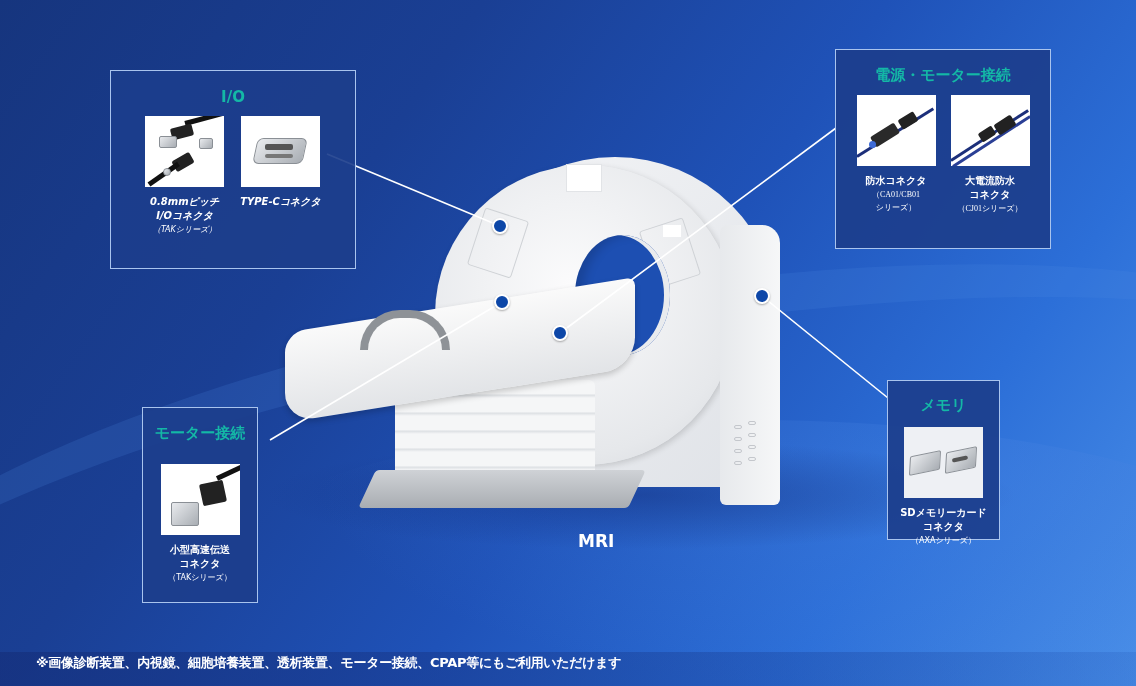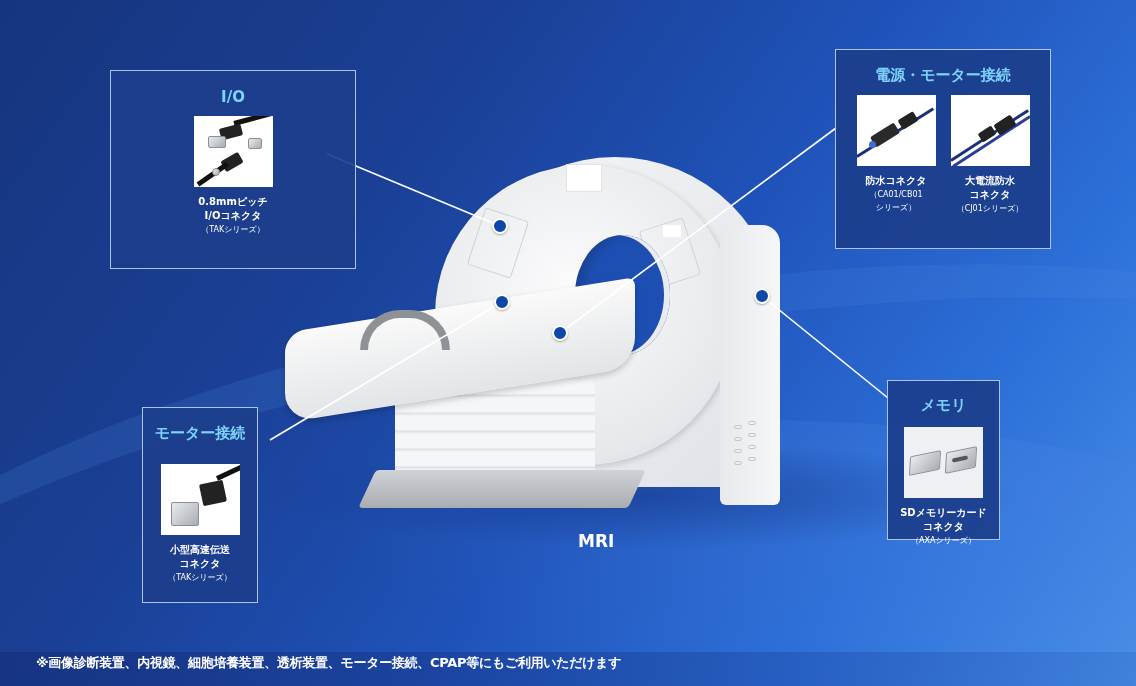--- a/index.html
+++ b/index.html
@@ -100,21 +100,21 @@
   }
 
   
   .box {
     position: absolute;
     background: rgba(28, 62, 140, 0.92);
     border: 1px solid #a9c4ee;
     text-align: center;
   }
   .box-title {
-    font-weight: bold; font-size: 15px; line-height: 18px; color: #7dd3fc;
+    font-weight: bold; font-size: 15px; line-height: 18px; color: #14b8a6;
   }
   .products { display: flex; justify-content: center; gap: 15px; }
   .product { display: flex; flex-direction: column; align-items: center; }
   .thumb {
     width: 79px; height: 71px; background: #fff;
     display: flex; align-items: center; justify-content: center;
     position: relative; overflow: hidden;
   }
   .pname { font-size: 10px; font-weight: bold; line-height: 14px; margin-top: 8px; white-space: pre-line; }
   .pseries { font-size: 8px; line-height: 13px; white-space: pre-line; }
@@ -170,41 +170,50 @@
   <line x1="762" y1="296" x2="888" y2="398" stroke="#fff" stroke-width="1.6"></line>
 </svg>
 
 <div class="hotspot" style="left:492px;top:218px;"></div>
 <div class="hotspot" style="left:494px;top:294px;"></div>
 <div class="hotspot" style="left:552px;top:325px;"></div>
 <div class="hotspot" style="left:754px;top:288px;"></div>
 
 <div class="box" style="left:110px;top:70px;width:246px;height:199px;">
   <div class="box-title" style="margin-top:17px;">I/O</div>
-  <div class="products" style="margin-top:10px;gap:16px;">
+  <div class="products" style="margin-top:10px;gap:16px;font-style:italic;">
     <div class="product">
       <div class="thumb">
         <div class="ic-cable" style="left:40px;top:5px;width:40px;background:#111;transform:rotate(-15deg);height:5px;"></div>
         <div class="ic-black" style="left:26px;top:10px;width:22px;height:12px;transform:rotate(-15deg);"></div>
         <div class="ic-metal" style="left:14px;top:20px;width:18px;height:12px;"></div>
         <div class="ic-metal" style="left:54px;top:22px;width:14px;height:11px;"></div>
         <div class="ic-black" style="left:28px;top:40px;width:20px;height:12px;transform:rotate(-30deg);"></div>
         <div class="ic-cable" style="left:4px;top:66px;width:36px;background:#111;transform:rotate(-35deg);height:5px;"></div>
         <div class="ic-metal" style="left:18px;top:52px;width:8px;height:8px;border-radius:50%;"></div>
       </div>
       <div class="pname">0.8mmピッチ
 I/Oコネクタ</div>
       <div class="pseries">（TAKシリーズ）</div>
     </div>
+    <div class="product">
+      <div class="thumb">
+        <div class="ic-metal" style="left:14px;top:22px;width:50px;height:26px;border-radius:6px;transform:skewX(-12deg);"></div>
+        <div class="ic-black" style="left:24px;top:28px;width:28px;height:6px;background:#555;"></div>
+        <div class="ic-black" style="left:24px;top:38px;width:28px;height:4px;background:#777;"></div>
+      </div>
+      <div class="pname">TYPE-Cコネクタ</div>
+      <div class="pseries"></div>
+    </div>
   </div>
 </div>
 
 <div class="box" style="left:835px;top:49px;width:216px;height:200px;">
   <div class="box-title" style="margin-top:16px;">電源・モーター接続</div>
-  <div class="products" style="margin-top:11px;">
+  <div class="products" style="margin-top:11px;font-family:Liberation Serif, serif;">
     <div class="product">
       <div class="thumb">
         <div class="ic-cable" style="left:0px;top:60px;width:90px;transform:rotate(-32deg);"></div>
         <div class="ic-black" style="left:14px;top:34px;width:28px;height:12px;transform:rotate(-32deg);background:#2a2a2a;"></div>
         <div class="ic-black" style="left:42px;top:20px;width:18px;height:11px;transform:rotate(-32deg);"></div>
         <div class="ic-black" style="left:12px;top:46px;width:7px;height:7px;background:#3d6ad6;border-radius:50%;"></div>
       </div>
       <div class="pname">防水コネクタ</div>
       <div class="pseries">（CA01/CB01
 シリーズ）</div>

